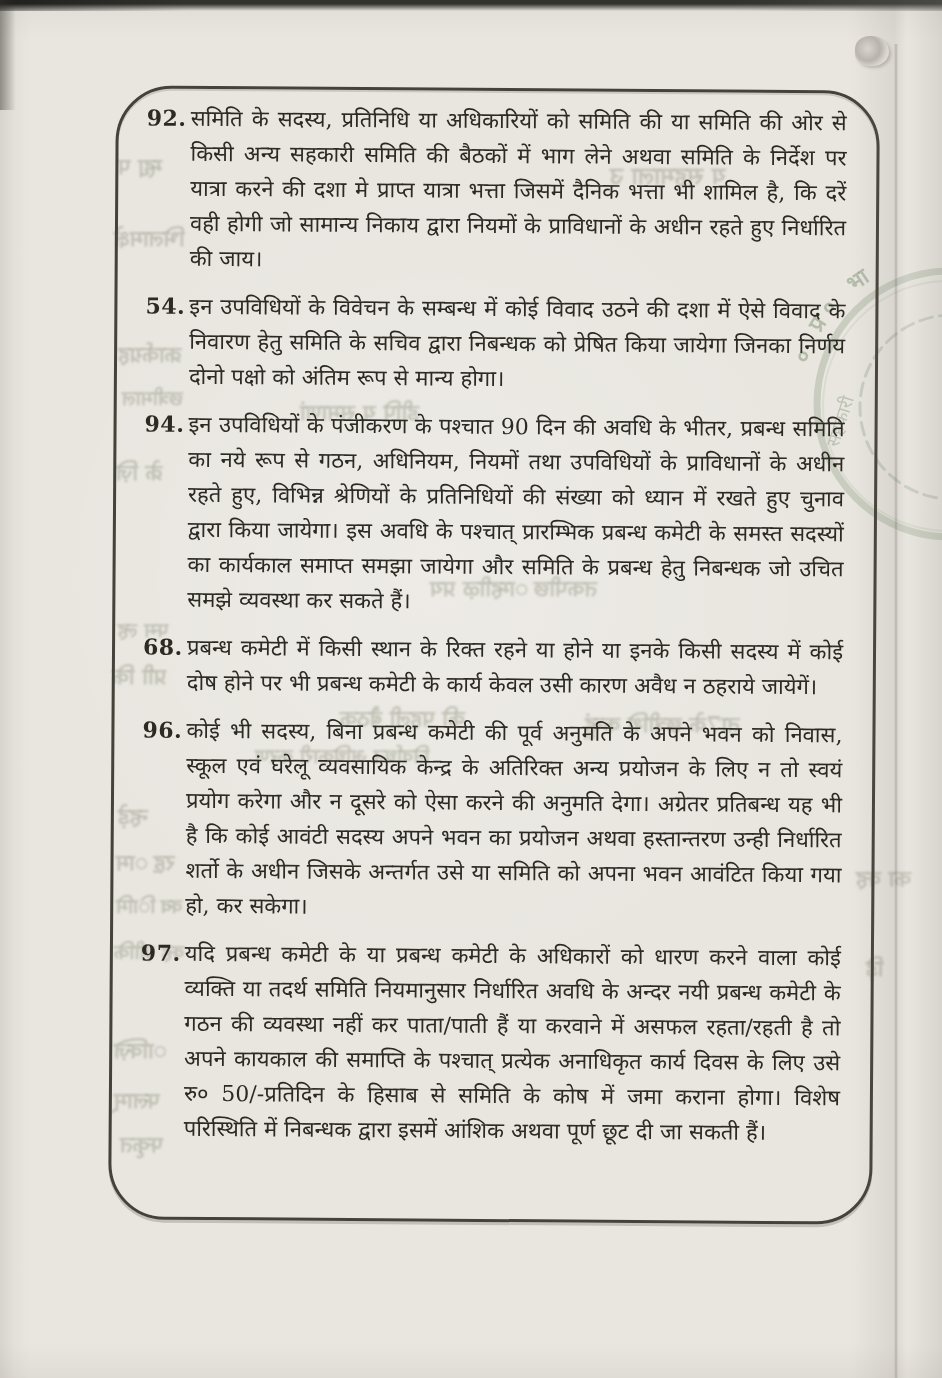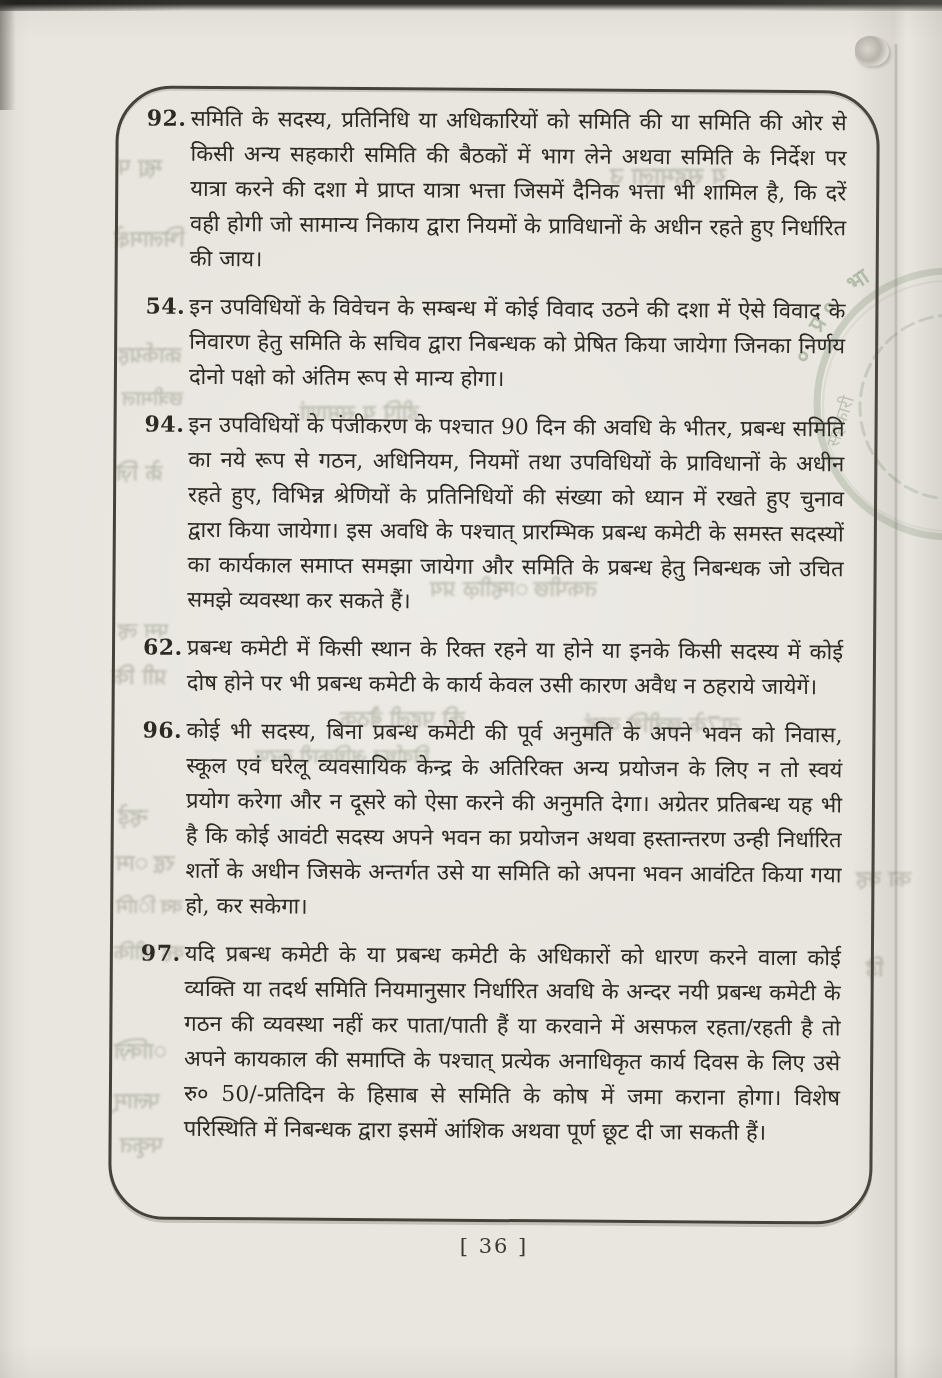--- a/index.html
+++ b/index.html
@@ -130,37 +130,36 @@
     <div class="pnum">54.</div>
     <div class="ptext">इन उपविधियों के विवेचन के सम्बन्ध में कोई विवाद उठने की दशा में ऐसे विवाद के निवारण हेतु समिति के सचिव द्वारा निबन्धक को प्रेषित किया जायेगा जिनका निर्णय दोनो पक्षो को अंतिम रूप से मान्य होगा।</div>
   </div>
 
   <div class="para">
     <div class="pnum">94.</div>
     <div class="ptext">इन उपविधियों के पंजीकरण के पश्चात 90 दिन की अवधि के भीतर, प्रबन्ध समिति का नये रूप से गठन, अधिनियम, नियमों तथा उपविधियों के प्राविधानों के अधीन रहते हुए, विभिन्न श्रेणियों के प्रतिनिधियों की संख्या को ध्यान में रखते हुए चुनाव द्वारा किया जायेगा। इस अवधि के पश्चात् प्रारम्भिक प्रबन्ध कमेटी के समस्त सदस्यों का कार्यकाल समाप्त समझा जायेगा और समिति के प्रबन्ध हेतु निबन्धक जो उचित समझे व्यवस्था कर सकते हैं।</div>
   </div>
 
   <div class="para">
-    <div class="pnum">62.</div>
+    <div class="pnum">68.</div>
     <div class="ptext">प्रबन्ध कमेटी में किसी स्थान के रिक्त रहने या होने या इनके किसी सदस्य में कोई दोष होने पर भी प्रबन्ध कमेटी के कार्य केवल उसी कारण अवैध न ठहराये जायेगें।</div>
   </div>
 
   <div class="para">
     <div class="pnum">96.</div>
     <div class="ptext">कोई भी सदस्य, बिना प्रबन्ध कमेटी की पूर्व अनुमति के अपने भवन को निवास, स्कूल एवं घरेलू व्यवसायिक केन्द्र के अतिरिक्त अन्य प्रयोजन के लिए न तो स्वयं प्रयोग करेगा और न दूसरे को ऐसा करने की अनुमति देगा। अग्रेतर प्रतिबन्ध यह भी है कि कोई आवंटी सदस्य अपने भवन का प्रयोजन अथवा हस्तान्तरण उन्ही निर्धारित शर्तो के अधीन जिसके अन्तर्गत उसे या समिति को अपना भवन आवंटित किया गया हो, कर सकेगा।</div>
   </div>
 
   <div class="para">
     <div class="pnum">97.</div>
     <div class="ptext">यदि प्रबन्ध कमेटी के या प्रबन्ध कमेटी के अधिकारों को धारण करने वाला कोई व्यक्ति या तदर्थ समिति नियमानुसार निर्धारित अवधि के अन्दर नयी प्रबन्ध कमेटी के गठन की व्यवस्था नहीं कर पाता/पाती हैं या करवाने में असफल रहता/रहती है तो अपने कायकाल की समाप्ति के पश्चात् प्रत्येक अनाधिकृत कार्य दिवस के लिए उसे रु० 50/-प्रतिदिन के हिसाब से समिति के कोष में जमा कराना होगा। विशेष परिस्थिति में निबन्धक द्वारा इसमें आंशिक अथवा पूर्ण छूट दी जा सकती हैं।</div>
   </div>
 </div>
   </div>
 
-  <div class="page-number">[ 36 ]</div>
 
   <div class="right-curl"></div>
   <div class="fold-line"></div>
   <div class="bottom-shade"></div>
   <div class="top-edge"></div>
   <div class="top-edge-fade"></div>
   <div class="corner-dark"></div>
   <div class="dent"></div>
 
 </div>

